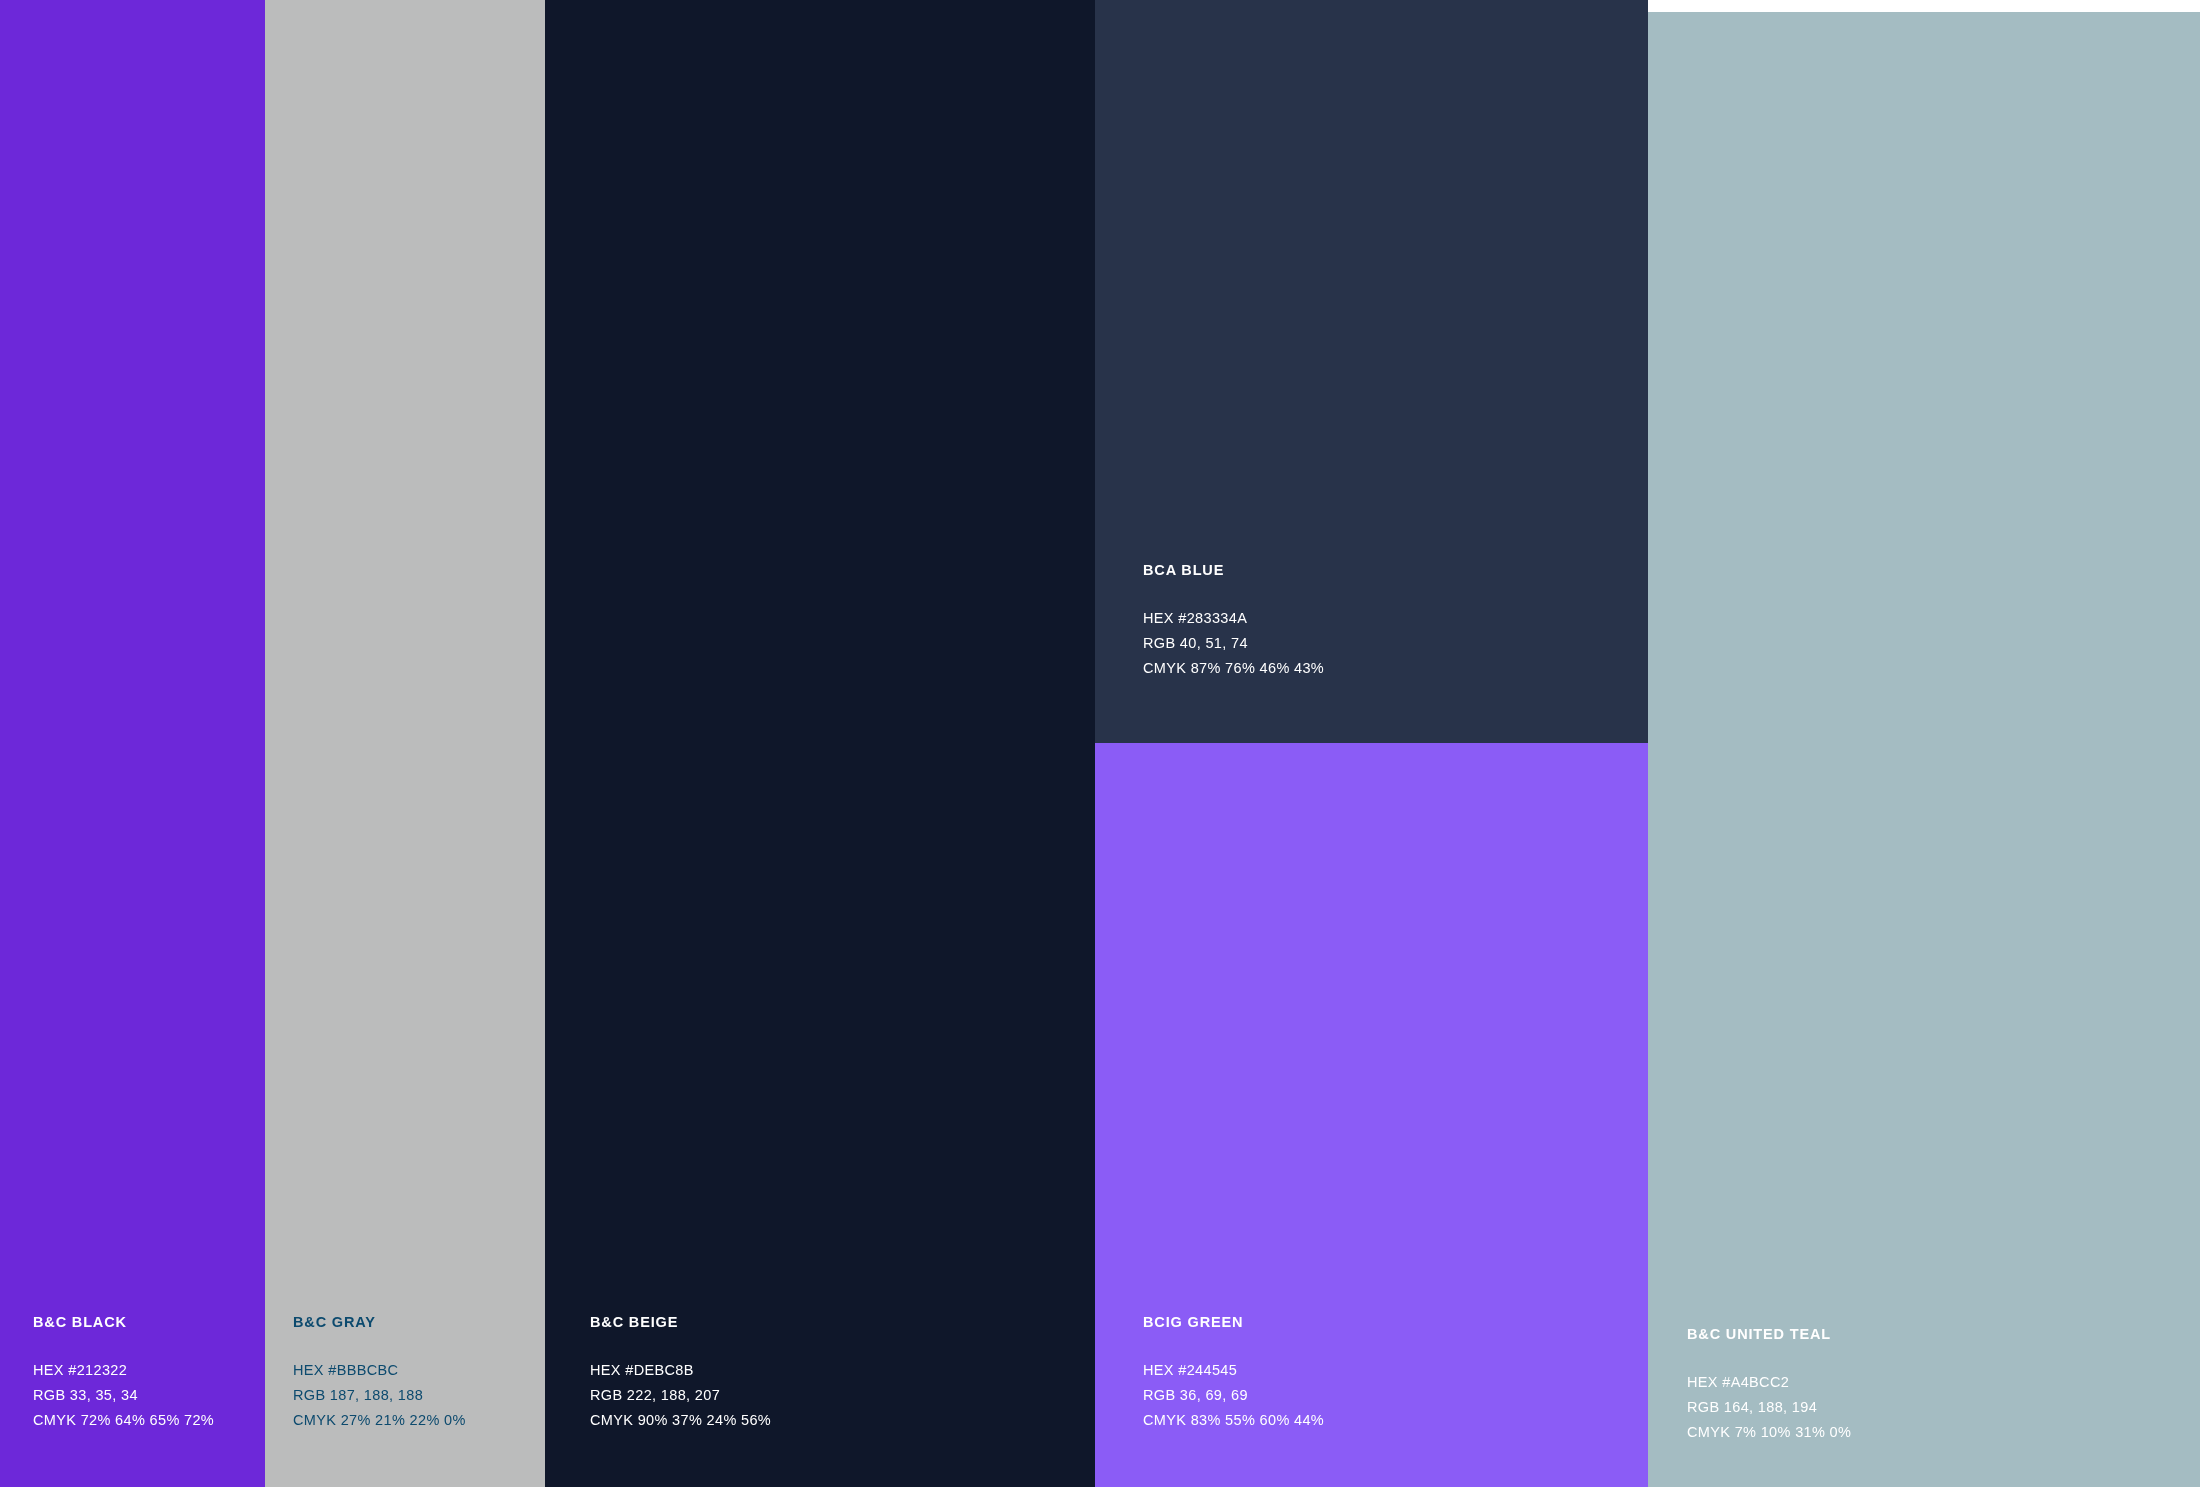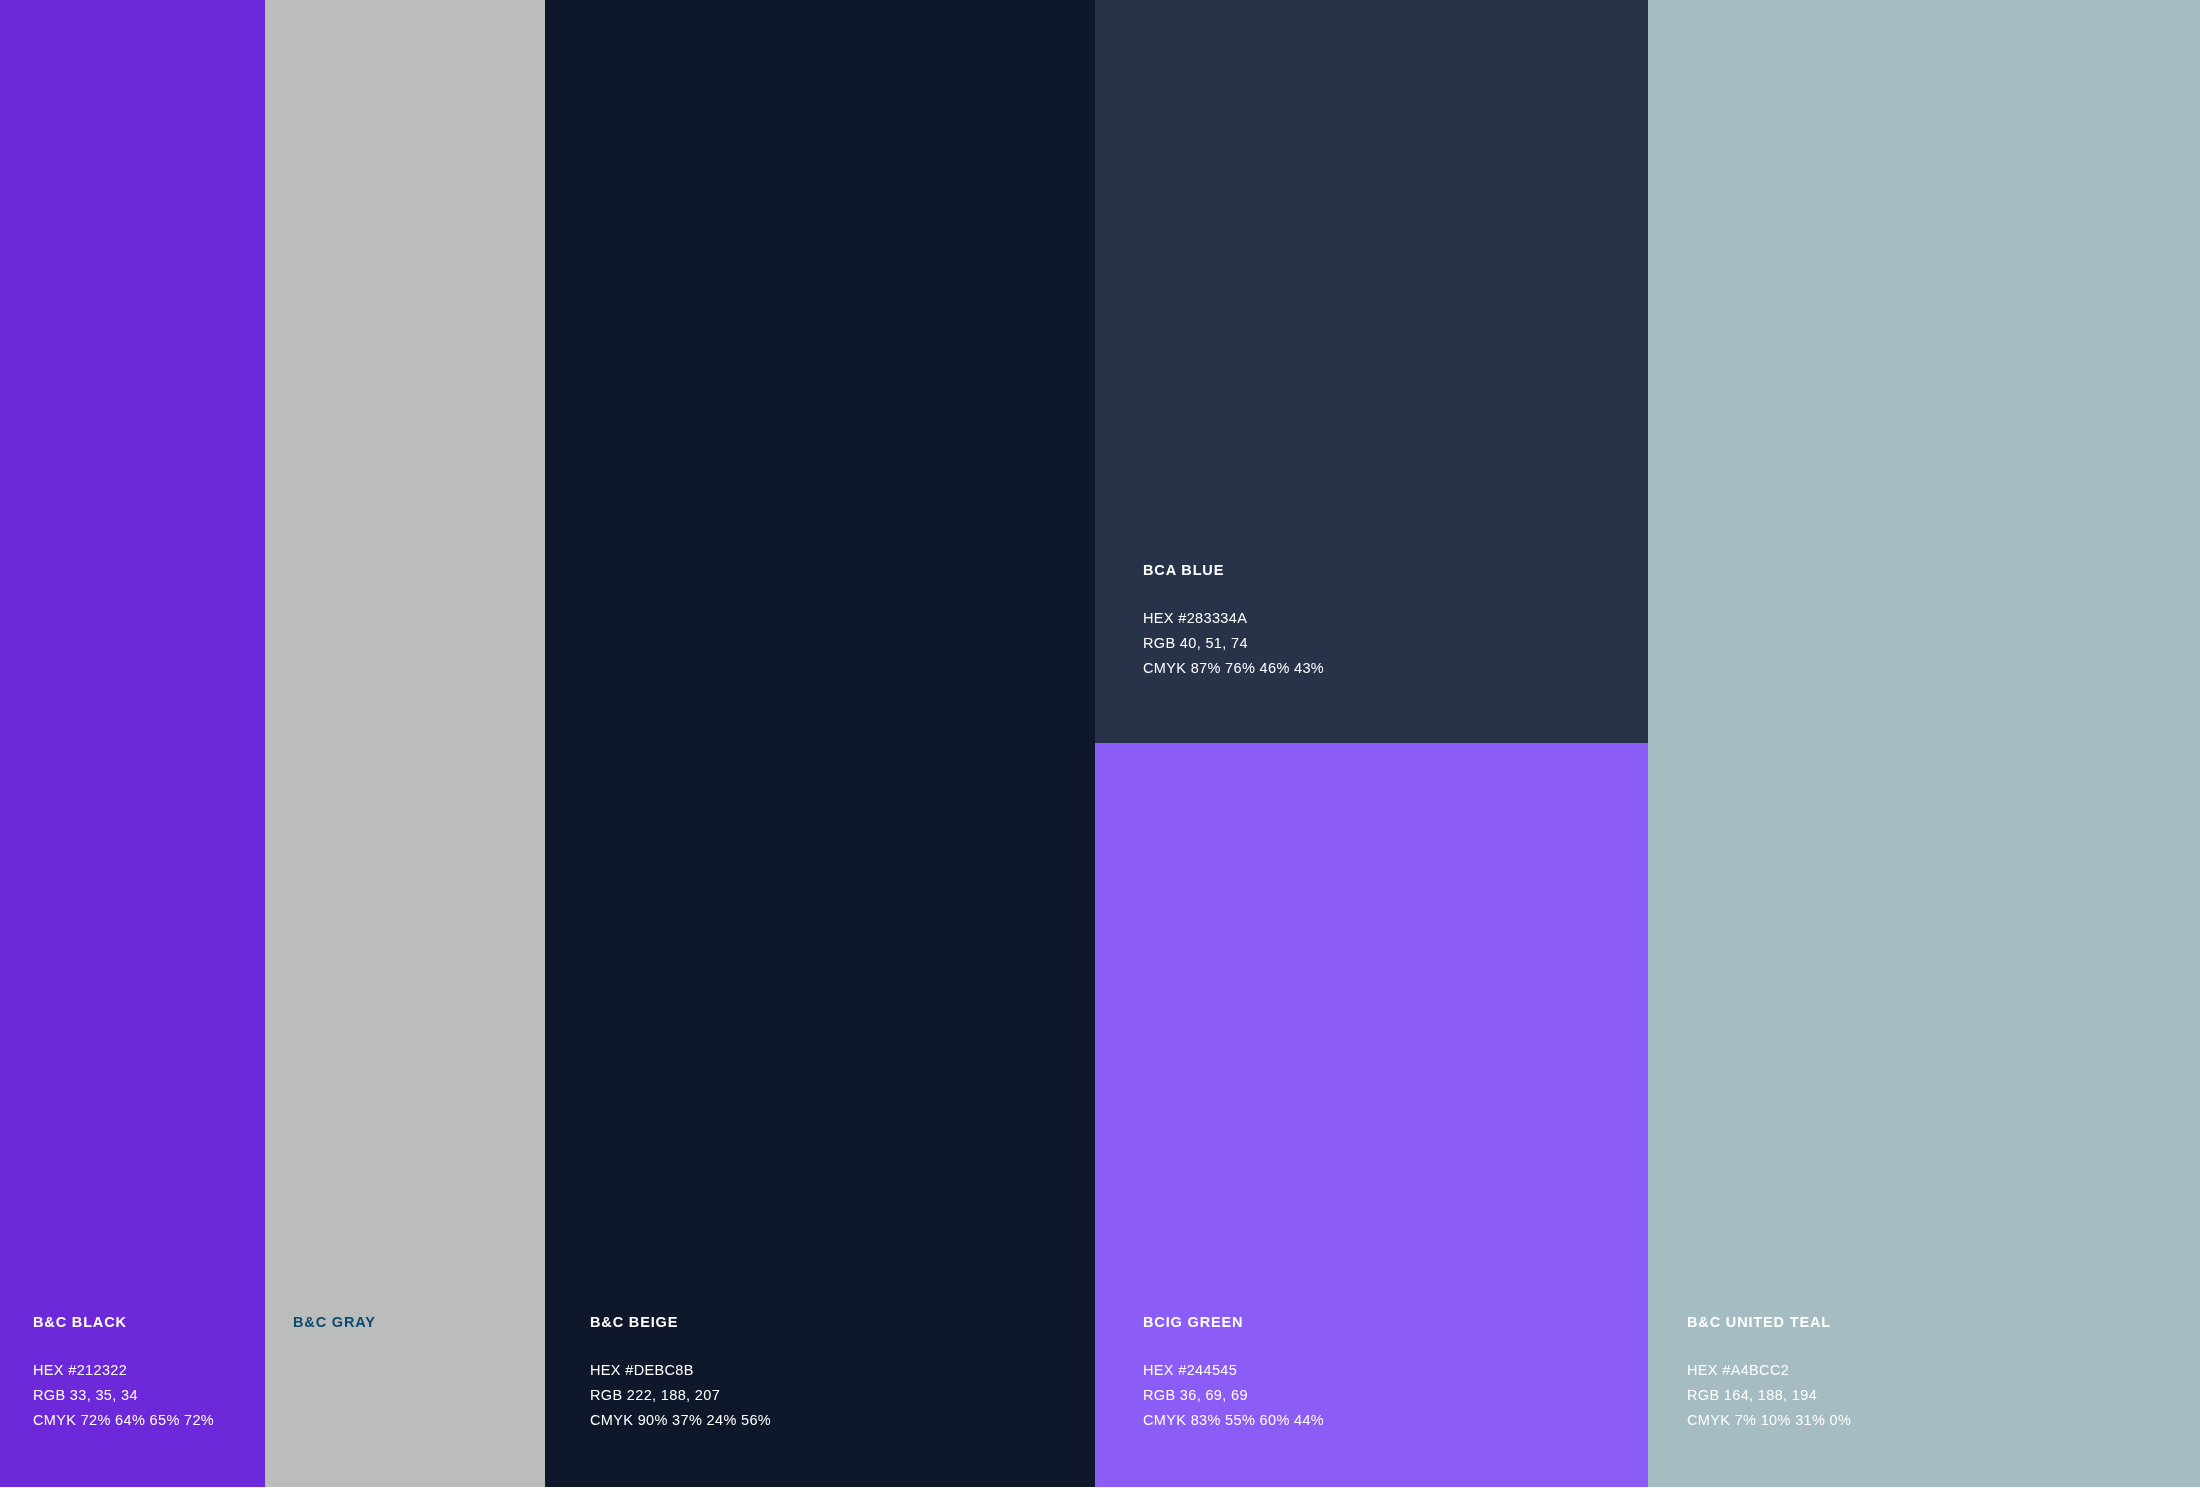--- a/index.html
+++ b/index.html
@@ -19,21 +19,21 @@
     position:absolute;
     top:0;
     bottom:1px;
   }
 
   
   .col-black { left:0px;    width:265px; }
   .col-gray  { left:265px;  width:280px; }
   .col-beige { left:545px;  width:550px; }
   .col-blue  { left:1095px; width:553px; }
-  .col-teal  { left:1648px; width:552px; }
+  .col-teal  { left:1648px; width:552px;margin-top:12px; }
 
   
   .split-top {
     position:absolute;
     left:0; right:0;
     top:0;
     height:743px;
   }
   .split-bottom {
     position:absolute;
@@ -100,20 +100,25 @@
         <div class="spec-line">HEX #212322</div>
         <div class="spec-line">RGB 33, 35, 34</div>
         <div class="spec-line">CMYK 72% 64% 65% 72%</div>
       </div>
     </div>
   </div>
 
   <div class="swatch col-gray" style="background:#BBBCBC;">
     <div class="label-block label-bottom label-gray txt-on-gray">
       <div class="swatch-title">B&amp;C GRAY</div>
+      <div class="spec-list">
+        <div class="spec-line">HEX #BBBCBC</div>
+        <div class="spec-line">RGB 187, 188, 188</div>
+        <div class="spec-line">CMYK 27% 21% 22% 0%</div>
+      </div>
     </div>
   </div>
 
   <div class="swatch col-beige" style="background:#0f172a;">
     <div class="label-block label-bottom label-beige txt-on-beige">
       <div class="swatch-title">B&amp;C BEIGE</div>
       <div class="spec-list">
         <div class="spec-line">HEX #DEBC8B</div>
         <div class="spec-line">RGB 222, 188, 207</div>
         <div class="spec-line">CMYK 90% 37% 24% 56%</div>

